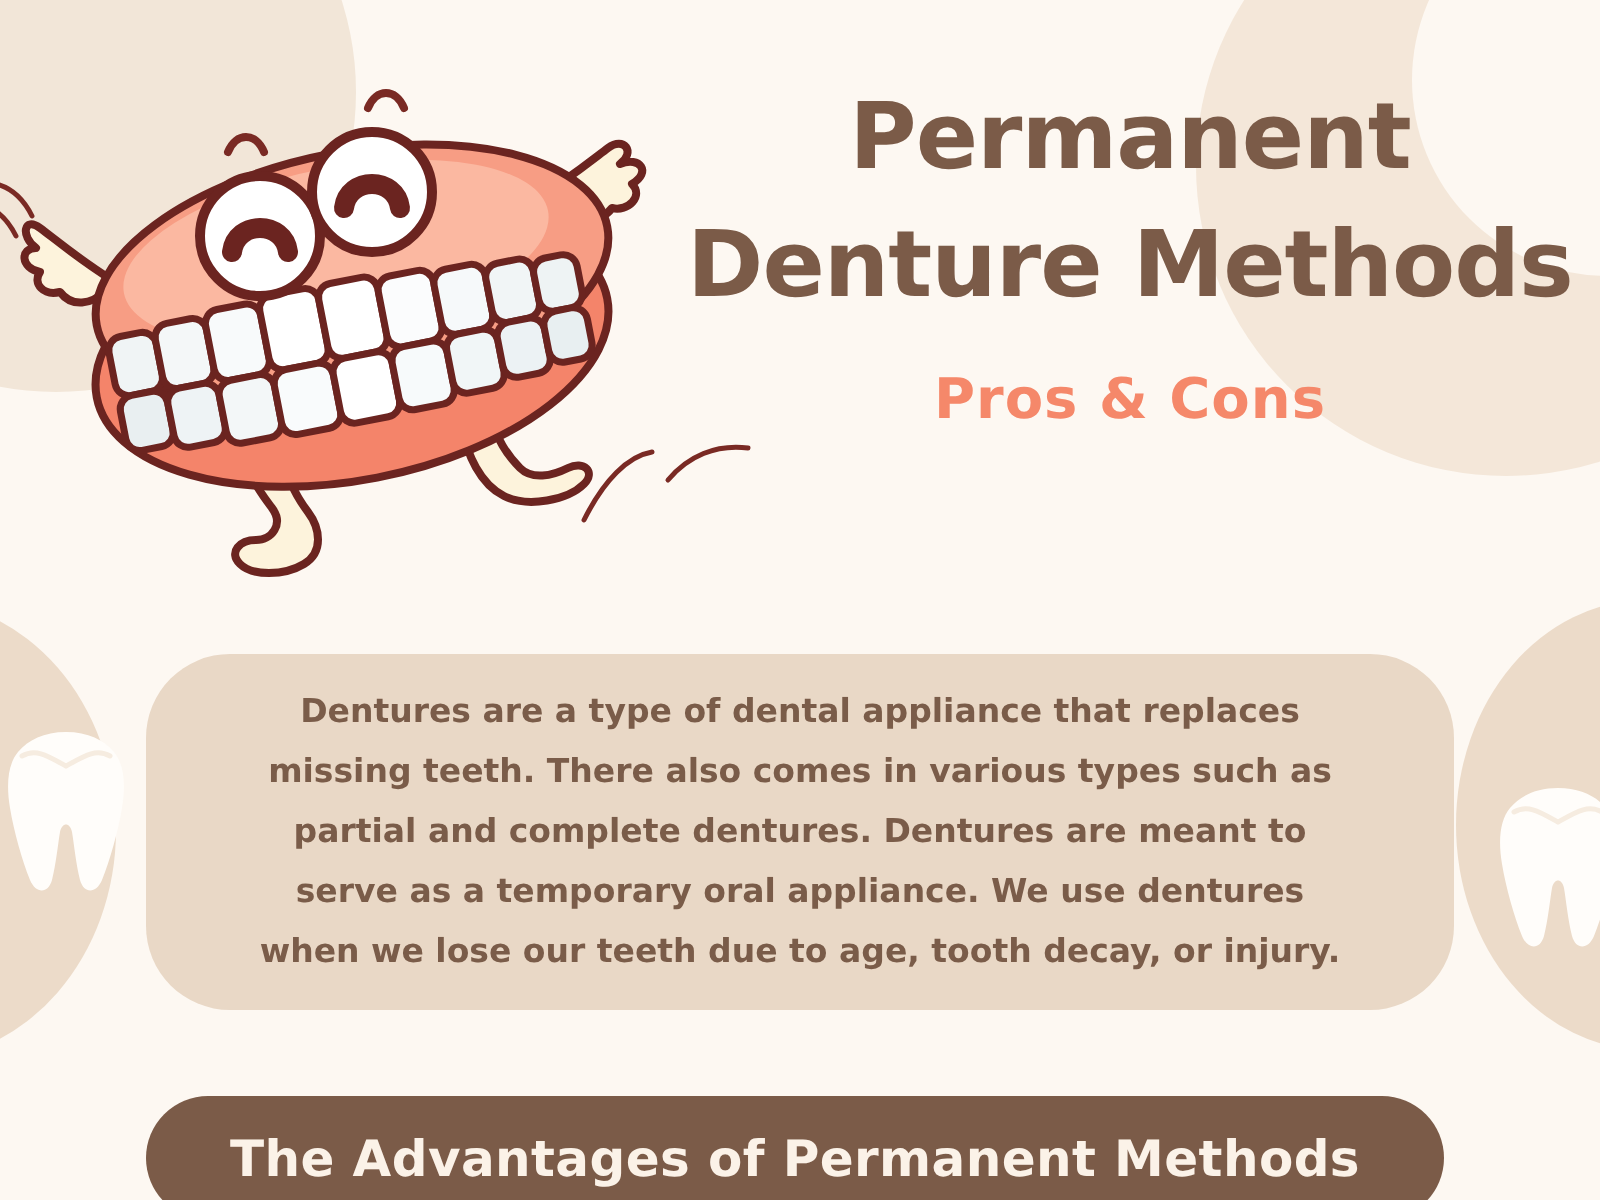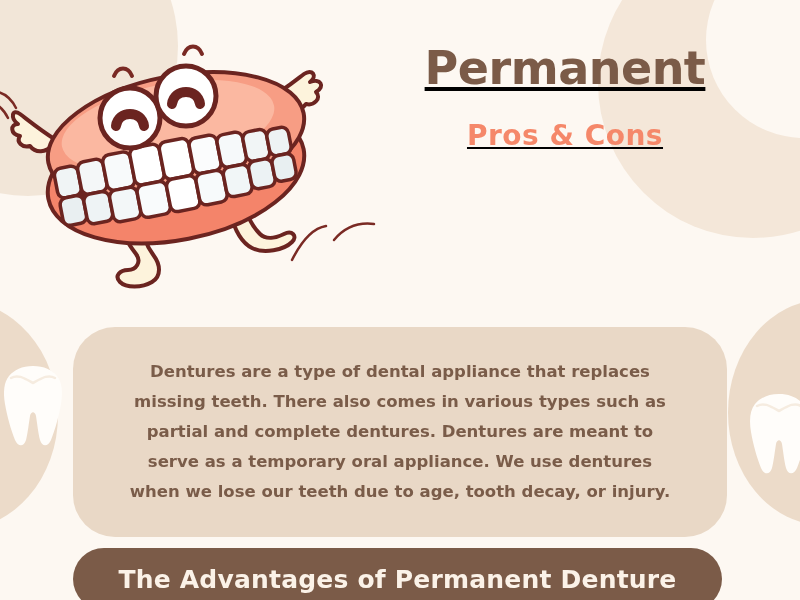--- a/index.html
+++ b/index.html
@@ -90,21 +90,20 @@
     height: 280px;
   }
 
   
   .title-block {
     position: absolute;
     left: 340px;
     top: 36px;
     width: 450px;
     text-align: center;
-    text-decoration: underline;
   }
   .title-line {
     font-family: "DejaVu Sans", sans-serif;
     font-weight: bold;
     font-size: 46px;
     line-height: 64px;
     letter-spacing: -0.5px;
     color: #7b5b48;
     white-space: nowrap;
   }
@@ -117,21 +116,21 @@
     color: #f5886a;
     letter-spacing: 0.5px;
   }
 
   
   .body-card {
     position: absolute;
     left: 73px;
     top: 327px;
     width: 654px;
-    height: 210px;
+    height: 178px;
     background: #e9d8c6;
     border-radius: 42px;
     box-sizing: border-box;
     padding: 22px 52px;
     display: flex;
     align-items: center;
     justify-content: center;
   }
   .body-text {
     font-family: "DejaVu Sans", sans-serif;
@@ -279,24 +278,25 @@
       <path d="M120 112 C122 96 146 96 148 112" fill="none" stroke="#6b2420" stroke-width="10" stroke-linecap="round"></path>
     </g>
     <g>
       <circle cx="190" cy="82" r="30" fill="#ffffff" stroke="#6b2420" stroke-width="5"></circle>
       <path d="M176 90 C178 74 202 74 204 90" fill="none" stroke="#6b2420" stroke-width="10" stroke-linecap="round"></path>
     </g>
   </svg>
 
   <div class="title-block">
     <div class="title-line">Permanent</div>
+    <div class="title-line">Denture Methods</div>
     <div class="subtitle">Pros &amp; Cons</div>
   </div>
 
   <div class="body-card">
     <p class="body-text">Dentures are a type of dental appliance that replaces missing teeth. There also comes in various types such as partial and complete dentures. Dentures are meant to serve as a temporary oral appliance. We use dentures when we lose our teeth due to age, tooth decay, or injury.</p>
   </div>
 
   <div class="banner">
-    <span class="banner-text">The Advantages of Permanent Denture</span>
+    <span class="banner-text">The Advantages of Permanent Methods</span>
   </div>
 
 </div>
 
 </body></html>

